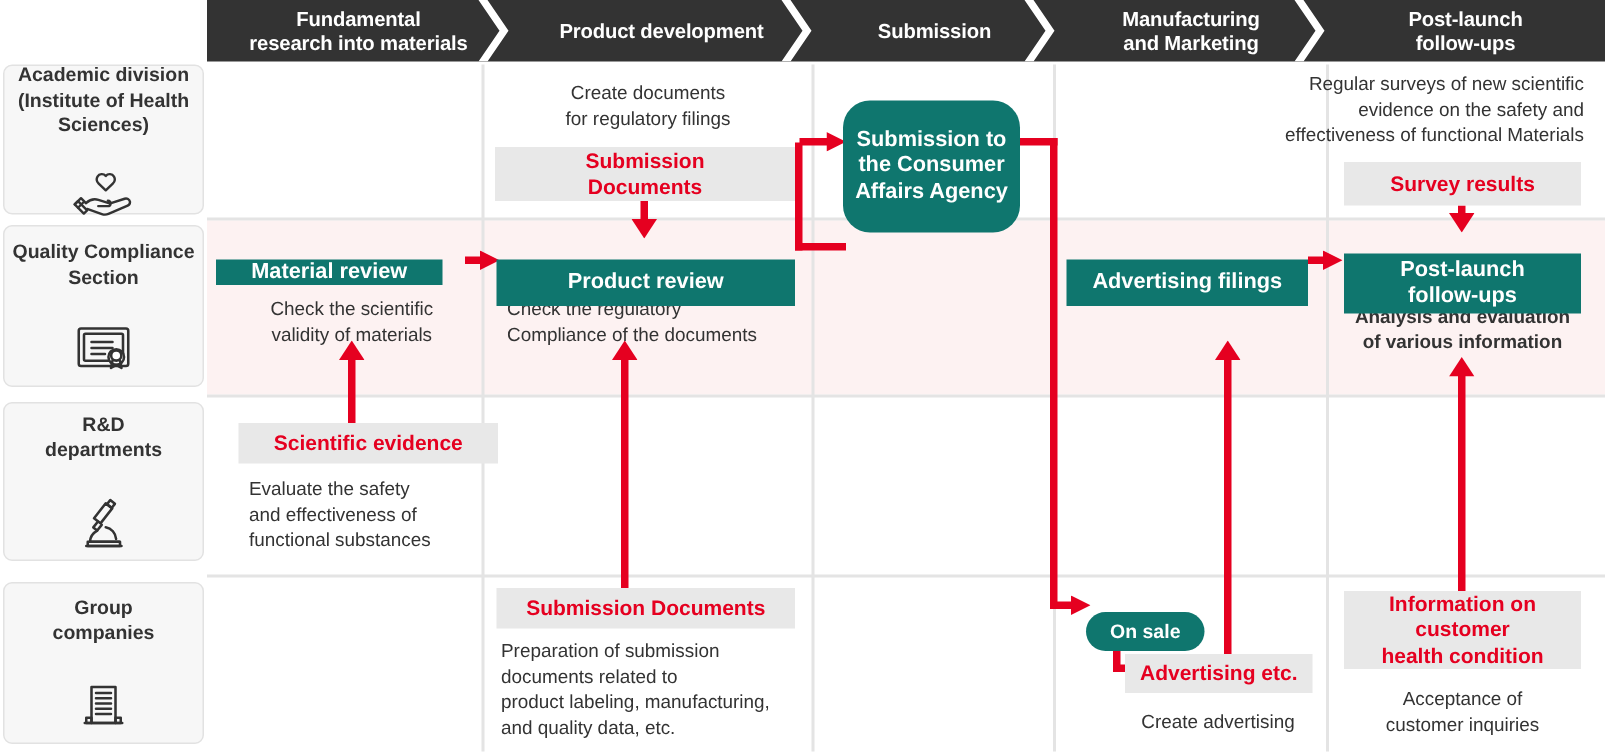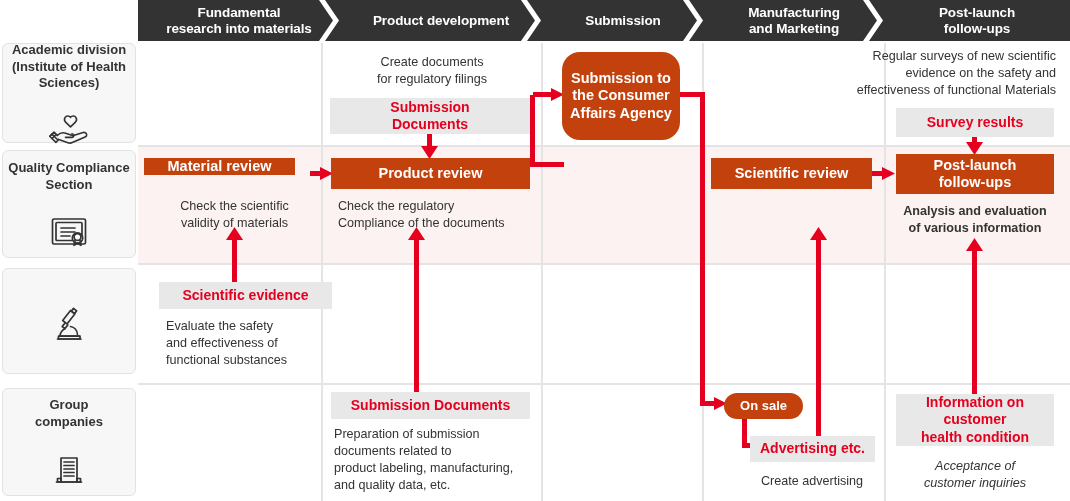--- a/index.html
+++ b/index.html
@@ -44,24 +44,24 @@
     text-align: center; line-height: 1.28;
   }
   .rowlabel .ico { margin-top: 6px; line-height: 0; }
   .band-pink { position: absolute; background: #fdf2f2; }
 
   .gline-v { position: absolute; width: 2px; background: #e4e4e4; }
   .gline-h { position: absolute; height: 2px; background: #e4e4e4; }
 
   
   .redbox {
-    position: absolute; background: #c2410c; color: #ffffff;
+    position: absolute; background: #0f766e; color: #ffffff;
     font-size: 14.5px; font-weight: bold; text-align: center;
     display: flex; align-items: center; justify-content: center;
-    line-height: 1.2; z-index: 6;
+    line-height: 1.2; z-index: 6; margin-top: 15px;
   }
   .redbox.rounded { border-radius: 18px; }
   .redbox.pill { border-radius: 13px; }
 
   .greybox {
     position: absolute; background: #e8e8e8; color: #e50020;
     font-size: 14px; font-weight: bold; text-align: center;
     display: flex; align-items: center; justify-content: center;
     line-height: 1.22; z-index: 6;
   }
@@ -154,20 +154,21 @@
         <rect x="6" y="6.5" width="26" height="18" rx="1"></rect>
         <path d="M11 12h14M11 16h14M11 20h9"></path>
         <circle cx="27.5" cy="22" r="5.2" fill="#fff"></circle>
         <circle cx="27.5" cy="21" r="3.4"></circle>
         <path d="M25 24.3l-1 5 3.5-2 3.5 2-1-5"></path>
       </svg>
     </div>
   </div>
 
   <div class="rowlabel" style="top:268px; height:106px;">
+    <div class="txt">R&amp;D<br>departments</div>
     <div class="ico">
       <svg width="36" height="36" viewBox="0 0 36 36" fill="none" stroke="#333" stroke-width="1.7" stroke-linecap="round" stroke-linejoin="round">
         <path d="M19.5 4.5l4.3 3.4-7.8 10-4.3-3.4z"></path>
         <path d="M22.5 2.4l3.1 2.5-2.2 2.8-3.1-2.5z"></path>
         <path d="M14.2 16.8l-3 3.8 2.6 2.1 3-3.8"></path>
         <path d="M13.8 22.7c-2.9 1.6-4.6 4.2-4.8 7.4h19.4"></path>
         <path d="M19.5 20.5c3.8 0.6 6.6 3.9 6.9 7.8"></path>
         <path d="M6.5 33h23.5"></path>
         <path d="M7.5 30.1h21.5v2.9H7.5z"></path>
       </svg>
@@ -195,38 +196,38 @@
   <div class="note right" style="left:828px; top:48px; width:228px;">Regular surveys of new scientific<br>evidence on the safety and<br>effectiveness of functional Materials</div>
 
   <div class="greybox" style="left:896px; top:108px; width:158px; height:29px;">Survey results</div>
 
   <div class="redbox" style="left:144px; top:158px; width:151px; height:17px;">Material review</div>
   <div class="note center" style="left:159px; top:198px; width:151px;">Check the scientific<br>validity of materials</div>
 
   <div class="redbox" style="left:331px; top:158px; width:199px; height:31px;">Product review</div>
   <div class="note" style="left:338px; top:198px; width:200px;">Check the regulatory<br>Compliance of the documents</div>
 
-  <div class="redbox" style="left:711px; top:158px; width:161px; height:31px;">Scientific review</div>
+  <div class="redbox" style="left:711px; top:158px; width:161px; height:31px;">Advertising filings</div>
 
   <div class="redbox" style="left:896px; top:154px; width:158px; height:40px;">Post-launch<br>follow-ups</div>
   <div class="note center" style="left:890px; top:203px; width:170px;font-weight:bold;">Analysis and evaluation<br>of various information</div>
 
   <div class="greybox" style="left:159px; top:282px; width:173px; height:27px;">Scientific evidence</div>
   <div class="note" style="left:166px; top:318px; width:160px;">Evaluate the safety<br>and effectiveness of<br>functional substances</div>
 
   <div class="greybox" style="left:331px; top:392px; width:199px; height:27px;">Submission Documents</div>
   <div class="note" style="left:334px; top:426px; width:208px;">Preparation of submission<br>documents related to<br>product labeling, manufacturing,<br>and quality data, etc.</div>
 
   <div class="redbox pill" style="left:724px; top:393px; width:79px; height:26px; font-size:13px;">On sale</div>
 
   <div class="greybox" style="left:750px; top:436px; width:125px; height:26px;">Advertising etc.</div>
   <div class="note center" style="left:742px; top:473px; width:140px;">Create advertising</div>
 
   <div class="greybox" style="left:896px; top:394px; width:158px; height:52px;">Information on<br>customer<br>health condition</div>
-  <div class="note center" style="left:896px; top:458px; width:158px;font-style:italic;">Acceptance of<br>customer inquiries</div>
+  <div class="note center" style="left:896px; top:458px; width:158px;">Acceptance of<br>customer inquiries</div>
 
   <div class="conn" style="left:427px; top:134px; width:5px; height:14px;"></div>
   <div class="arrow" style="left:421px; top:146px;">
     <svg width="17" height="13" viewBox="0 0 17 13">
         <path d="M0,0 L17,0 L8.5,13 Z" fill="#e50020"></path>
       </svg>
   </div>
 
   <div class="conn" style="left:310px; top:171px; width:14px; height:5px;"></div>
   <div class="arrow" style="left:320px; top:167px;">

